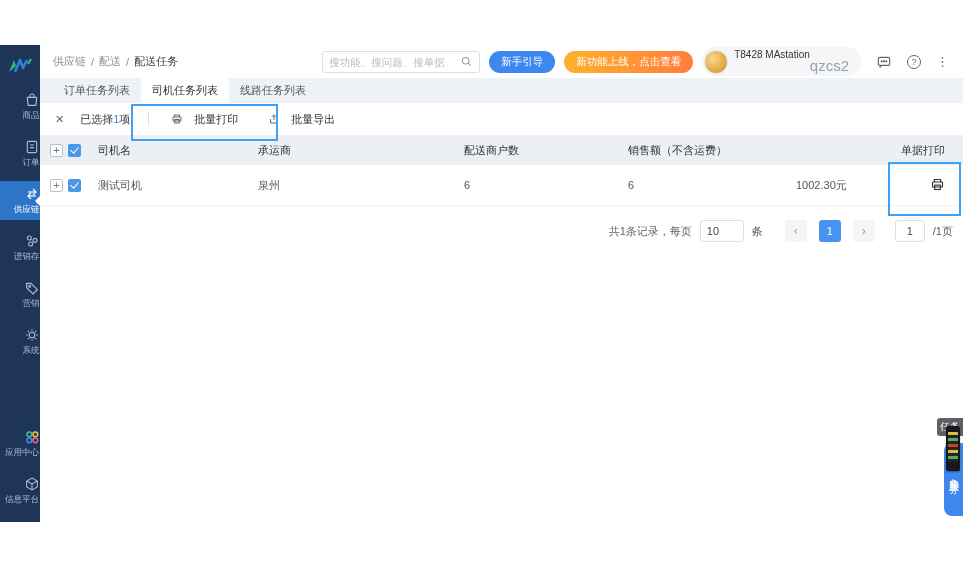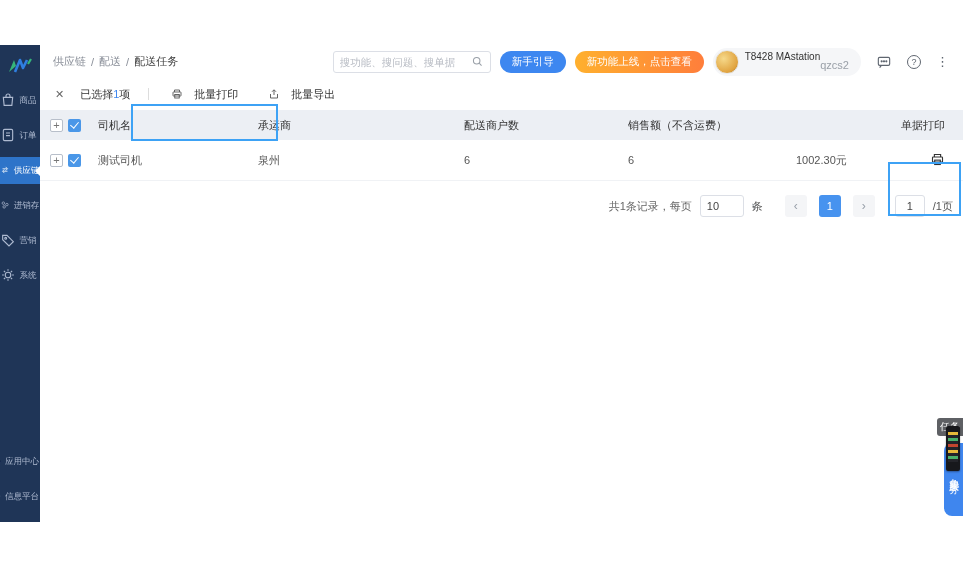--- a/index.html
+++ b/index.html
@@ -5,21 +5,21 @@
   * { margin:0; padding:0; box-sizing:border-box; }
   body { background:#fff; font-family:"Liberation Sans","DejaVu Sans",sans-serif; }
   .canvas { position:relative; width:963px; height:562px; background:#fff; overflow:hidden; }
 
   
   .app { position:absolute; top:45px; left:0; width:963px; height:477px; display:flex; background:#fff; }
 
   
   .sidebar { width:40px; background:#1f3557; display:flex; flex-direction:column; align-items:center; flex-shrink:0; }
   .logo-wrap { height:34px; display:flex; align-items:center; justify-content:center; width:100%; padding-top:6px; }
-  .side-item { width:40px; padding:5px 0 6px; margin-top:8px; display:flex; flex-direction:row; align-items:center; gap:3px;
+  .side-item { width:40px; padding:5px 0 6px; margin-top:8px; display:flex; flex-direction:column; align-items:flex-end; gap:3px;
                color:#aebad0; font-size:9px; cursor:pointer; position:relative; }
   .side-item svg { display:block; }
   .side-item.active { background:#2e74c9; color:#fff; }
   .side-item.active::after { content:""; position:absolute; right:0; top:50%; margin-top:-5px;
                border:5px solid transparent; border-right-color:#fff; }
   .side-bottom { margin-top:auto; margin-bottom:12px; display:flex; flex-direction:column; align-items:center; width:100%; }
   .side-label { line-height:1; transform:scale(.95); white-space:nowrap; }
 
   
   .main { flex:1; display:flex; flex-direction:column; background:#fff; min-width:0; }
@@ -34,21 +34,21 @@
   .search-box input { border:0; outline:0; flex:1; font-size:10.5px; color:#333; font-family:inherit; min-width:0; }
   .search-box input::placeholder { color:#b8bcc4; }
   .pill { border:0; color:#fff; font-size:10.5px; border-radius:11px; padding:4px 12px; cursor:pointer; font-family:inherit; white-space:nowrap; }
   .pill-blue { background:#3d87f0; }
   .pill-orange { background:linear-gradient(90deg,#ffb02e,#ff7e3b); }
   .user-chip { display:flex; align-items:center; gap:6px; background:#f5f6f8; border-radius:14px; padding:2px 12px 2px 2px; cursor:pointer; }
   .avatar { width:24px; height:24px; border-radius:50%; background:radial-gradient(circle at 35% 35%, #f6d98a, #e0a23e 70%, #8a6a2a);
             border:1px solid #e8e8e8; flex-shrink:0; }
   .user-texts { display:flex; flex-direction:row; line-height:1.15; }
   .user-name { font-size:10px; color:#333; }
-  .user-sub { font-size:11px; color:#9aa0a8;margin-top:8px; }
+  .user-sub { font-size:15px; color:#9aa0a8;margin-top:8px; }
   .top-icons { display:flex; align-items:center; gap:15px; color:#5f6670; margin-left:6px; margin-right:4px; }
   .icon-help { width:14px; height:14px; border:1.2px solid #5f6670; border-radius:50%; font-size:9px; display:flex;
                align-items:center; justify-content:center; cursor:pointer; }
   .icon-kebab { font-size:13px; cursor:pointer; line-height:1; }
 
   
   .tabs-row { background:#eef1f5; height:25px; display:flex; align-items:flex-end; padding-left:13px; flex-shrink:0; }
   .tab { font-size:11px; color:#555; padding:5px 11px; cursor:pointer; white-space:nowrap; }
   .tab.active { background:#fff; color:#333; border-radius:3px 3px 0 0; }
 
@@ -234,20 +234,25 @@
               <circle cx="8.5" cy="11" r="0.8" fill="currentColor"></circle>
                 <circle cx="12" cy="11" r="0.8" fill="currentColor"></circle>
                 <circle cx="15.5" cy="11" r="0.8" fill="currentColor"></circle>
             </svg>
             <span class="icon-help">?</span>
             <span class="icon-kebab">⋮</span>
           </div>
         </div>
       </div>
 
+      <div class="tabs-row">
+        <div class="tab">订单任务列表</div>
+        <div class="tab active">司机任务列表</div>
+        <div class="tab">线路任务列表</div>
+      </div>
 
       <div class="toolbar">
         <span class="icon-close">✕</span>
         <span class="selected-text"><span>已选择</span><span class="count">1</span><span>项</span></span>
         <span class="v-divider"></span>
         <span class="tool-btn">
           <svg width="12" height="12" viewBox="0 0 24 24" fill="none" stroke="currentColor" stroke-width="1.8">
             <path d="M7 8V4h10v4"></path>
               <rect x="4" y="8" width="16" height="8" rx="1"></rect>
               <rect x="7.5" y="13" width="9" height="7"></rect>

